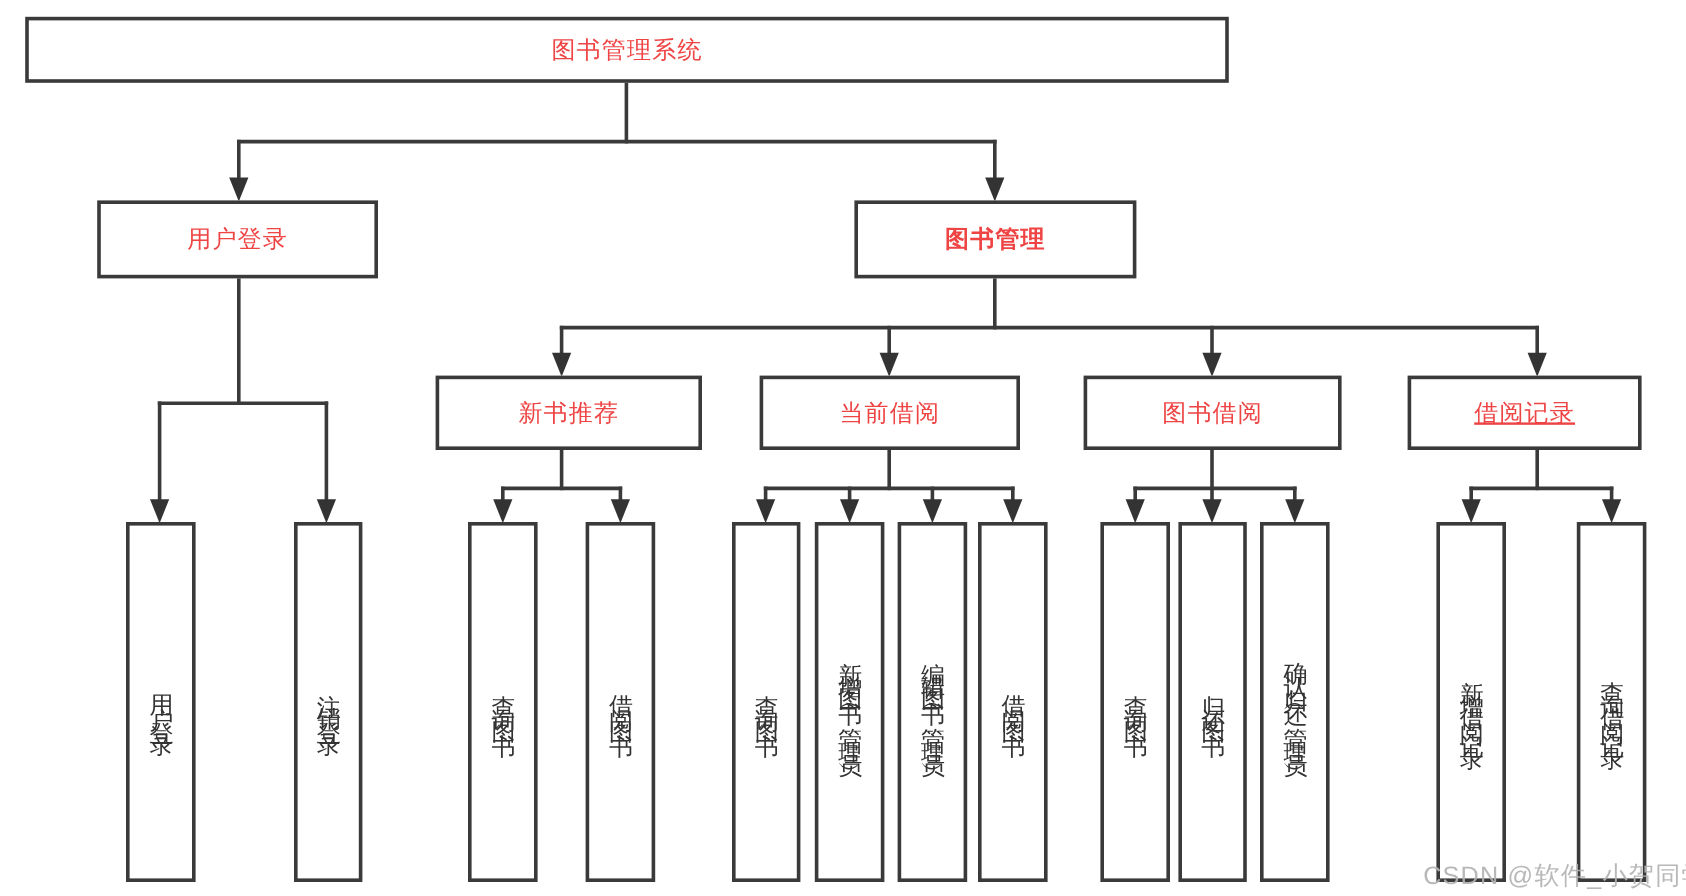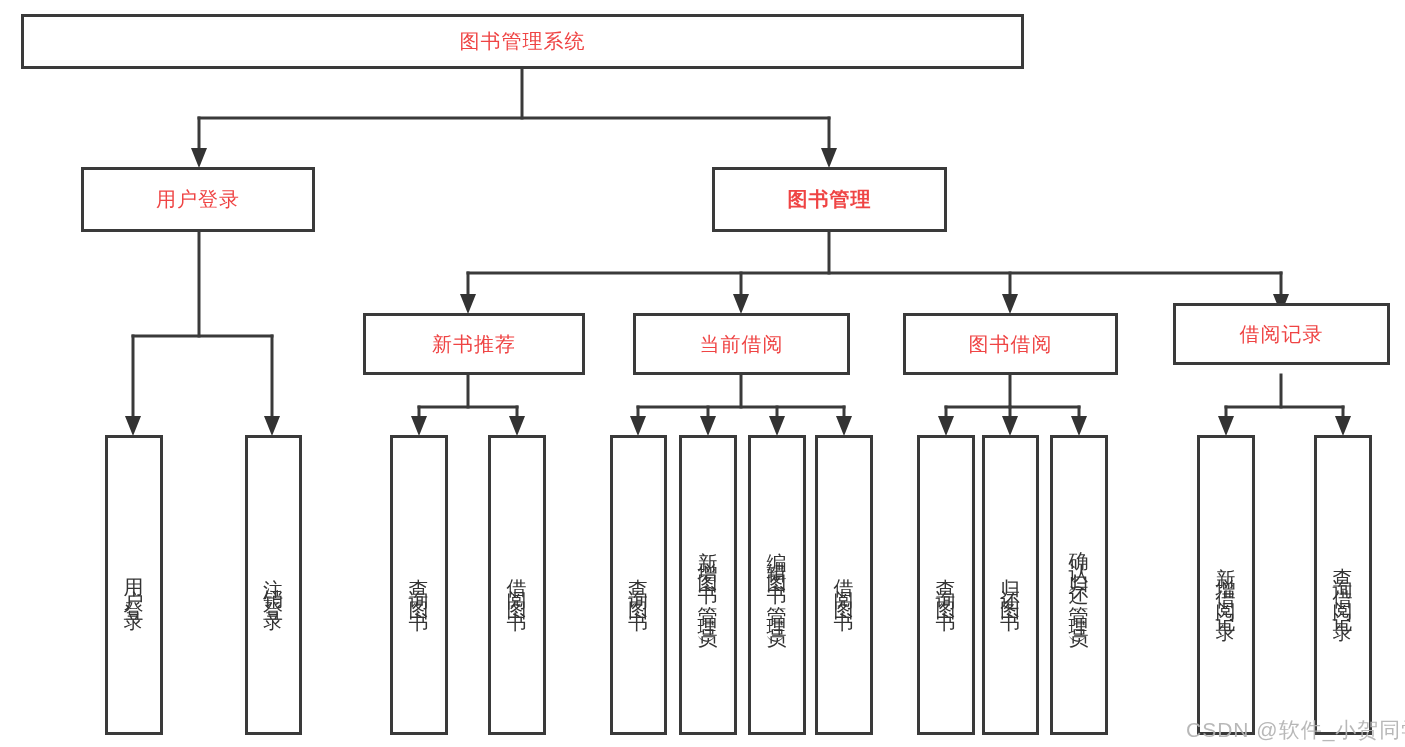--- a/index.html
+++ b/index.html
@@ -51,21 +51,21 @@
   }
   
   .n-root      { left: 21px;   top: 14px;  width: 1003px; height: 55px; }
   
   .n-userlogin { left: 81px;   top: 167px; width: 234px;  height: 65px; }
   .n-bookmgmt  { left: 712px;  top: 167px; width: 235px;  height: 65px; font-weight: bold; }
   
   .n-newbooks  { left: 363px;  top: 313px; width: 222px;  height: 62px; }
   .n-borrow    { left: 633px;  top: 313px; width: 217px;  height: 62px; }
   .n-current   { left: 903px;  top: 313px; width: 215px;  height: 62px; }
-  .n-records   { left: 1173px; top: 303px; width: 217px;  height: 62px; }
+  .n-records   { left: 1173px; top: 313px; width: 195px;  height: 62px; text-decoration: underline; }
   
   .leaf        { top: 435px;   height: 300px; }
   .lf-1  { left: 105px;  width: 58px; }
   .lf-2  { left: 245px;  width: 57px; }
   .lf-3  { left: 390px;  width: 58px; }
   .lf-4  { left: 488px;  width: 58px; }
   .lf-5  { left: 610px;  width: 57px; }
   .lf-6  { left: 679px;  width: 58px; }
   .lf-7  { left: 748px;  width: 58px; }
   .lf-8  { left: 815px;  width: 58px; }

